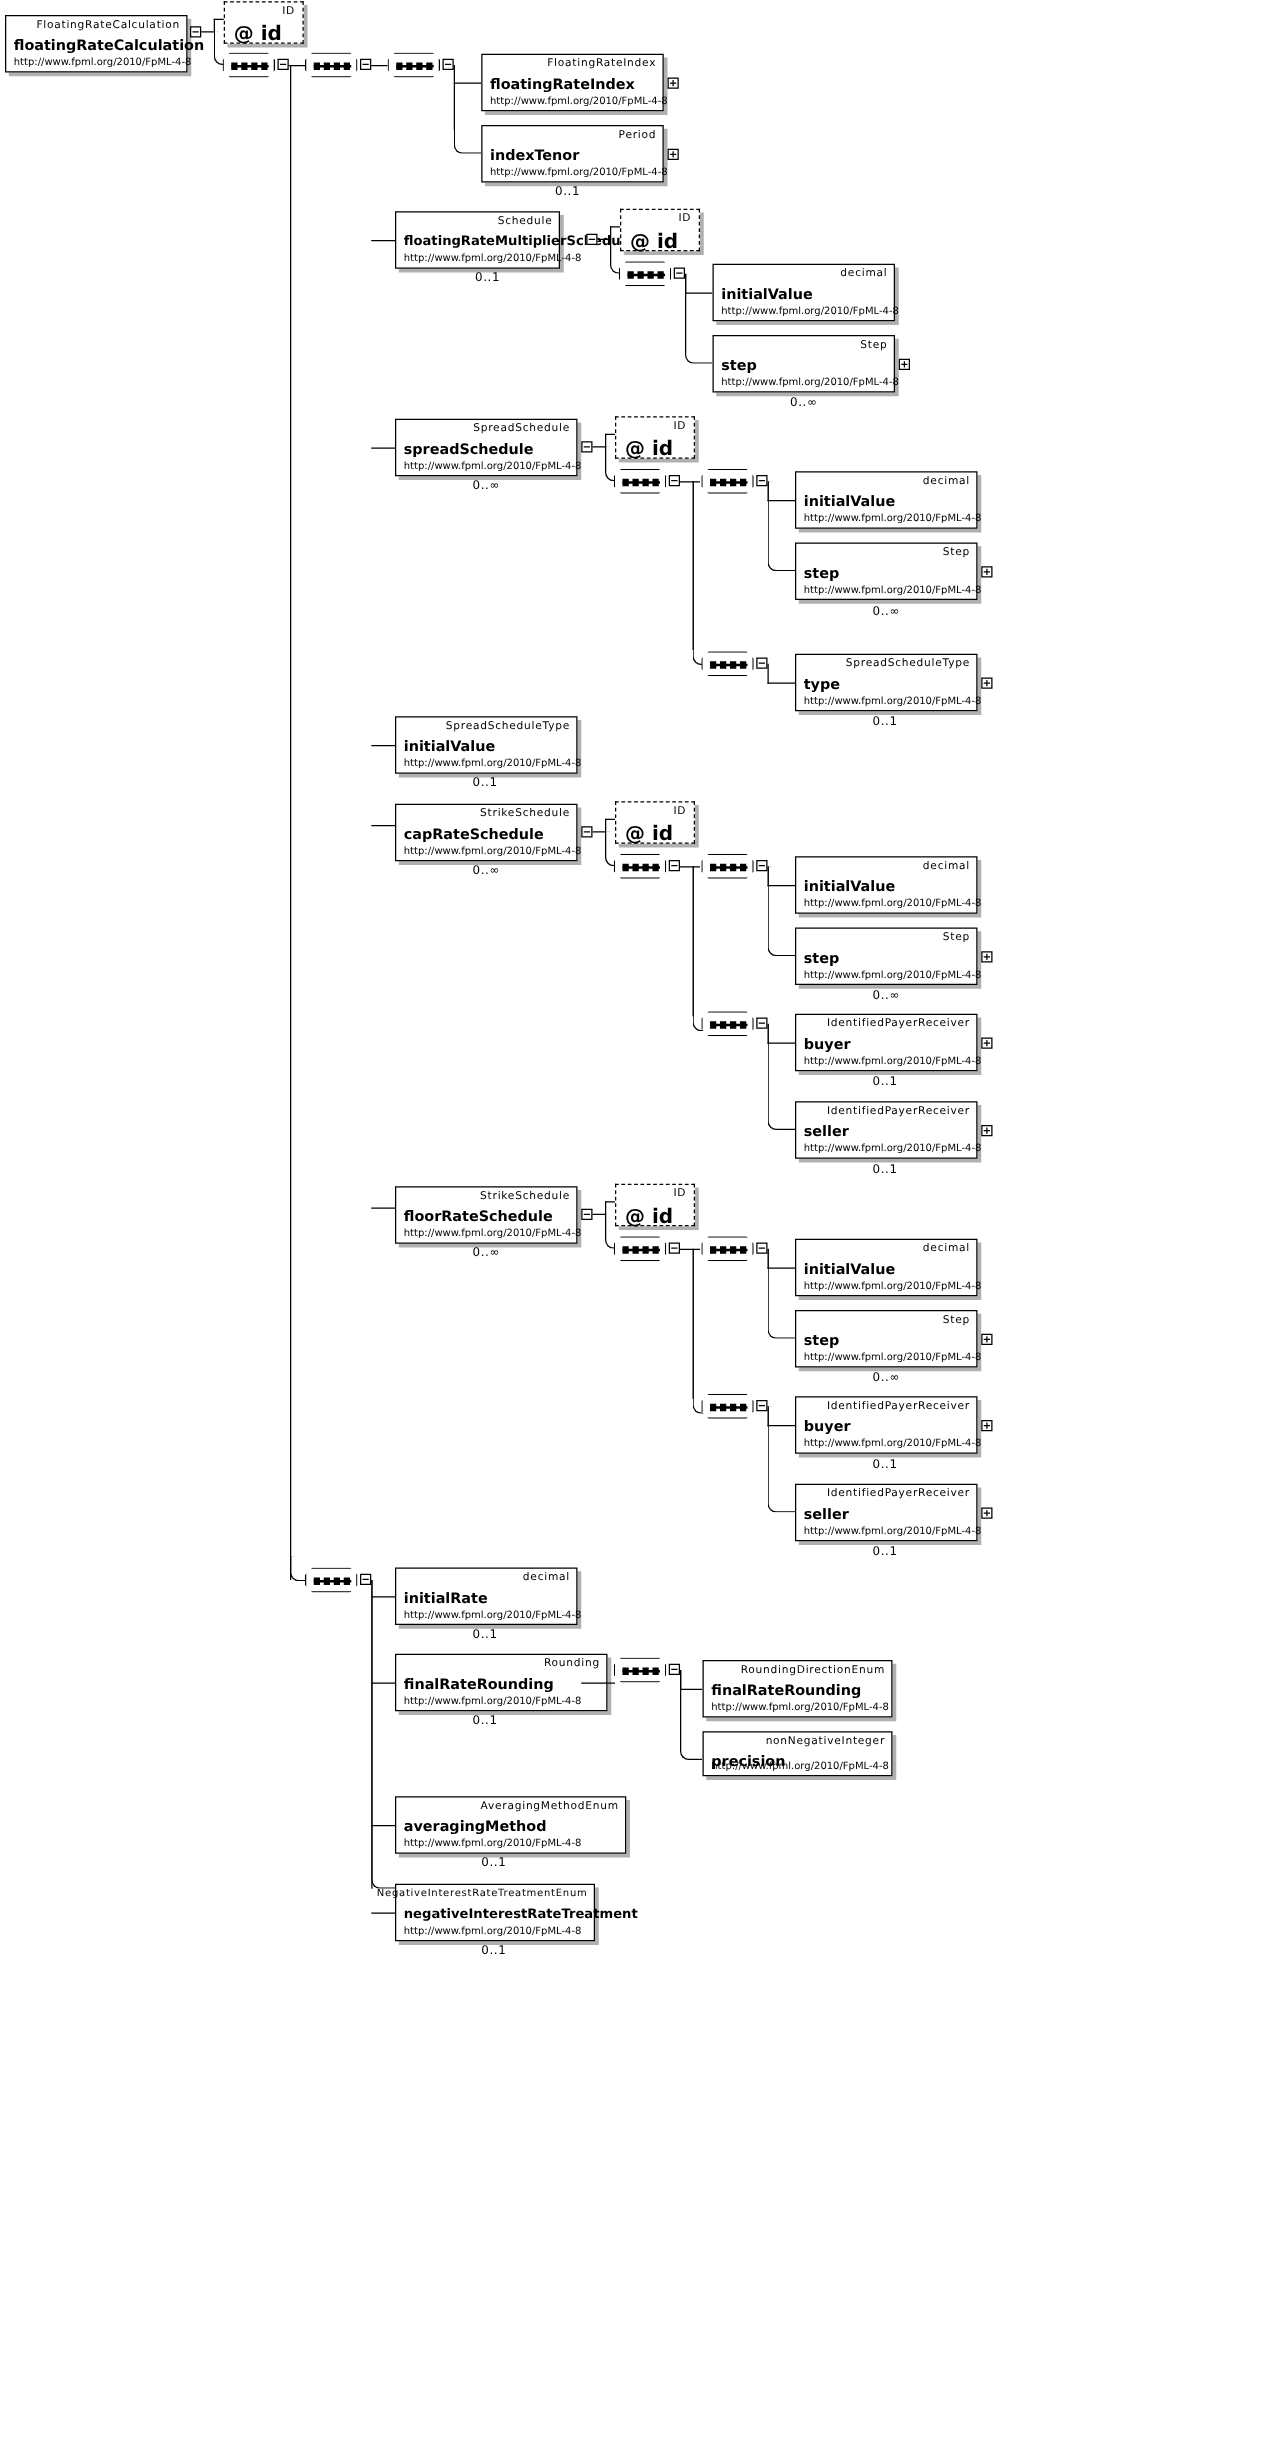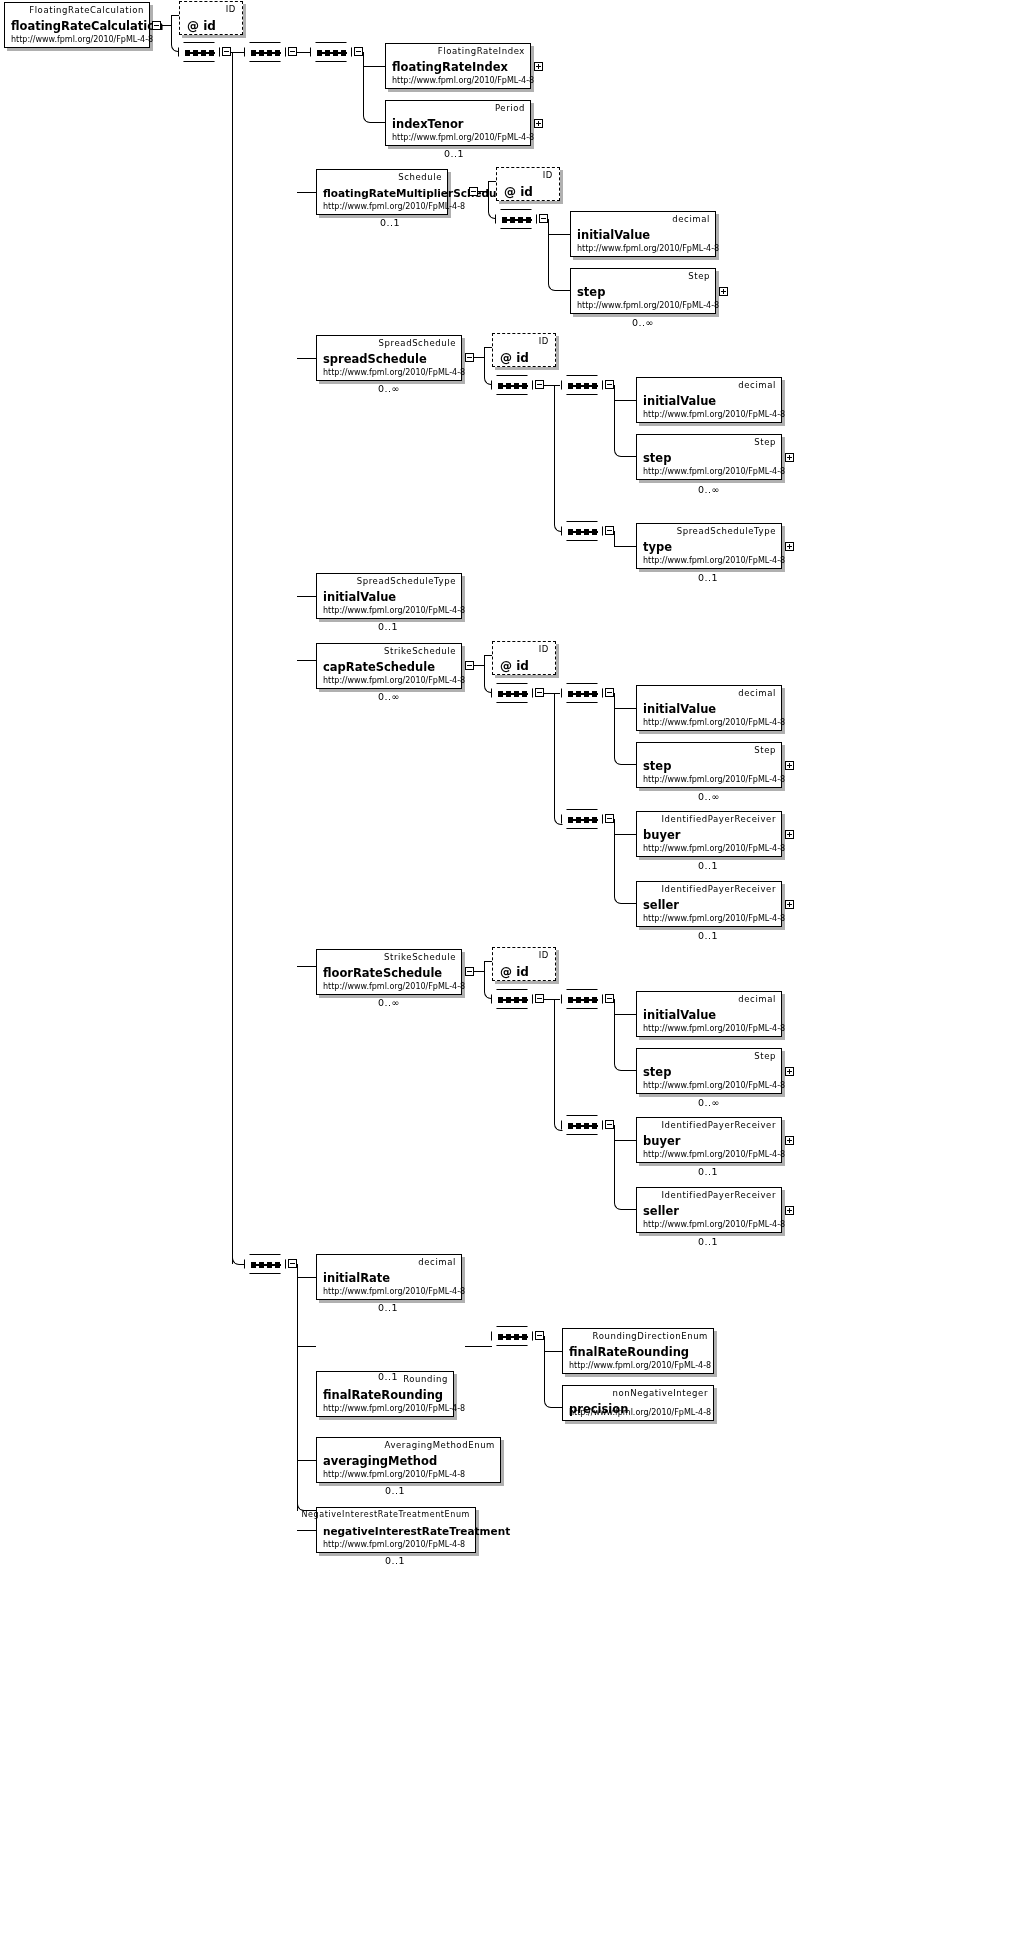--- a/index.html
+++ b/index.html
@@ -59,21 +59,21 @@
     border:1px dashed #000000;
     box-shadow:3px 3px 0 0 #b0b0b0;
   }
   .attr .type{
     position:absolute;top:2px;right:6px;
     font-size:8.5px;letter-spacing:.6px;line-height:10px;
     white-space:nowrap;
   }
   .attr .nm{
     position:absolute;left:7px;top:18px;
-    font-size:12px;font-weight:bold;white-space:nowrap;line-height:13px;
+    font-size:16px;font-weight:bold;white-space:nowrap;line-height:13px;
   }
 
   
   .seq{
     position:absolute;
     width:42px;height:20px;
     box-sizing:border-box;
     background:#ffffff;
     border:1.6px solid #000000;
     border-radius:4px;
@@ -135,21 +135,21 @@
     white-space:nowrap;
     line-height:11px;
     letter-spacing:.5px;
   }
 </style>
 </head>
 <body>
 
 <div id="canvas">
 
-  <div class="node" style="left:4px;top:2px;width:146px;height:46px;">
+  <div class="node" style="left:4px;top:12px;width:146px;height:46px;">
     <span class="type">FloatingRateCalculation</span>
     <span class="nm">floatingRateCalculation</span>
     <span class="ns">http://www.fpml.org/2010/FpML-4-8</span>
   </div>
   <div class="pm" style="left:152px;top:21px;"></div>
 
   <div class="h" style="left:161px;top:25px;width:10px;"></div>
   <div class="v" style="left:171px;top:15px;height:11px;"></div>
   <div class="h" style="left:171px;top:15px;width:9px;"></div>
   <div class="elbow" style="left:171px;top:25px;width:12px;height:27px;"></div>
@@ -517,21 +517,21 @@
   <div class="elbow" style="left:297px;top:1264px;width:19px;height:247px;"></div>
 
   <div class="node" style="left:316px;top:1254px;width:146px;height:46px;">
     <span class="type">decimal</span>
     <span class="nm">initialRate</span>
     <span class="ns">http://www.fpml.org/2010/FpML-4-8</span>
   </div>
   <div class="card" style="left:378px;top:1302px;">0..1</div>
 
   <div class="h" style="left:297px;top:1346px;width:19px;"></div>
-  <div class="node" style="left:316px;top:1371px;width:138px;height:46px;text-decoration:underline;">
+  <div class="node" style="left:316px;top:1323px;width:170px;height:46px;text-decoration:underline;">
     <span class="type">Rounding</span>
     <span class="nm">finalRateRounding</span>
     <span class="ns">http://www.fpml.org/2010/FpML-4-8</span>
   </div>
   <div class="card" style="left:378px;top:1371px;">0..1</div>
   <div class="h" style="left:465px;top:1346px;width:27px;"></div>
 
   <div class="seq" style="left:491px;top:1326px;">
     <span class="bar"></span>
     <i></i>

